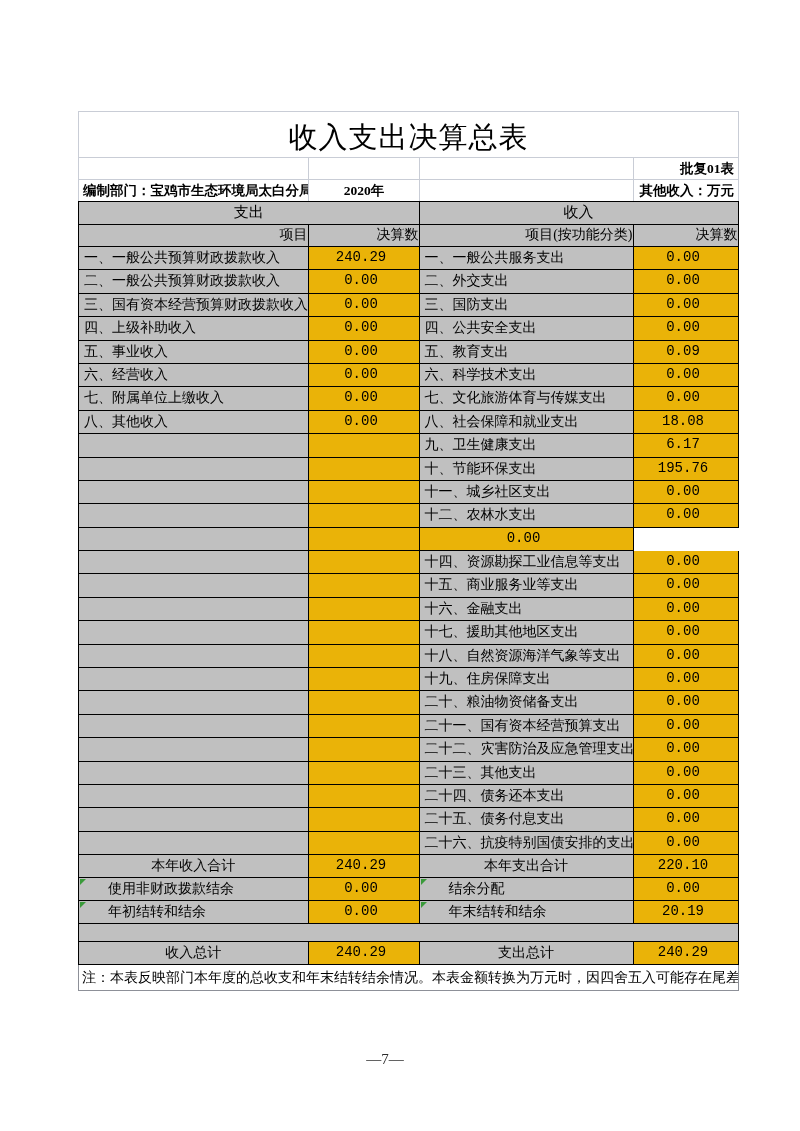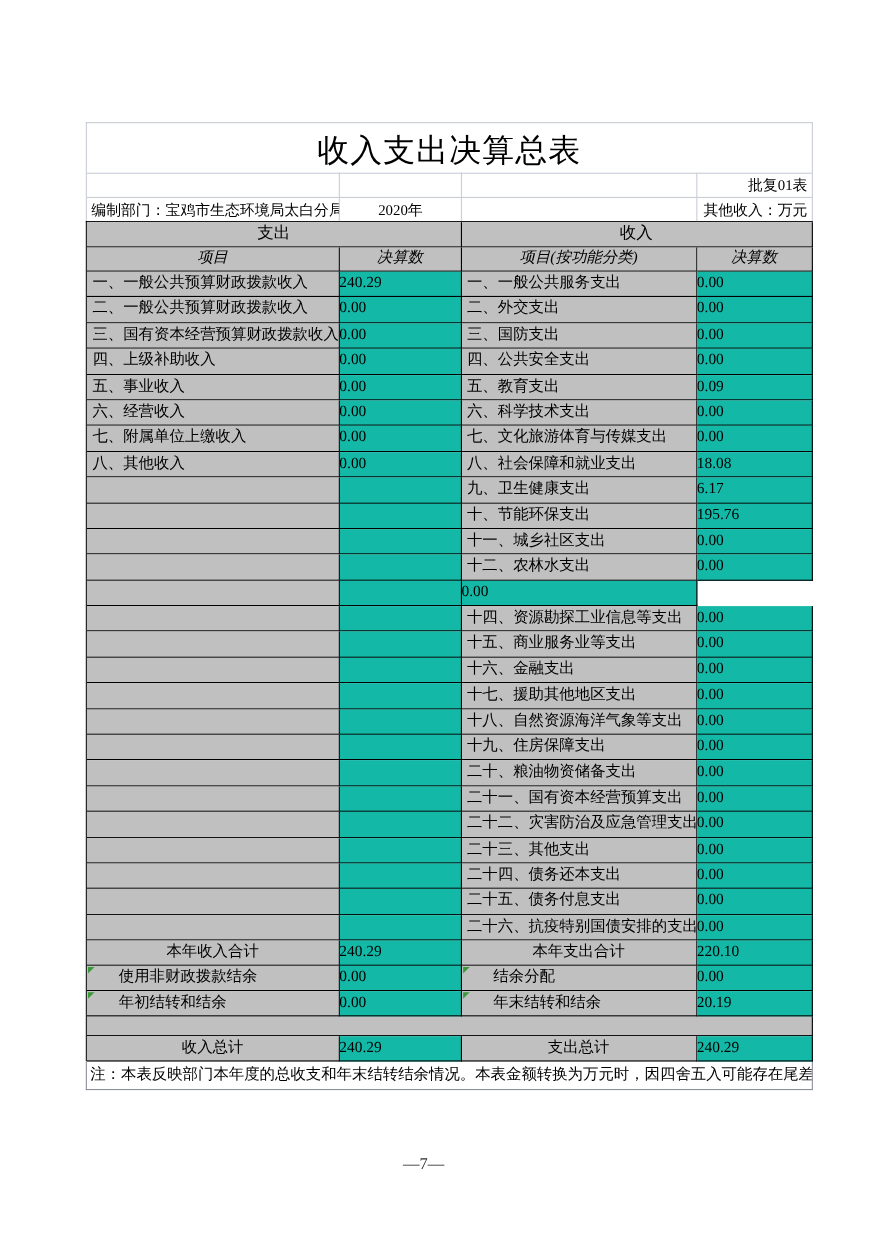--- a/index.html
+++ b/index.html
@@ -28,21 +28,21 @@
   }
   .title-row {
     height: 45px;
     line-height: 50px;
     text-align: center;
     font-size: 29px;
     letter-spacing: 1px;
     white-space: nowrap;
     overflow: hidden;
   }
-  .meta-row { display: grid; grid-template-columns: 230px 111px 214px 104px; }
+  .meta-row { display: grid; grid-template-columns: 230px 111px 214px 104px; font-weight: bold; }
   .meta-cell {
     height: 22px; line-height: 21px;
     font-size: 13.5px;
     border-top: 1px solid #c9cdd6;
     border-right: 1px solid #c9cdd6;
     white-space: nowrap; overflow: hidden;
   }
   .meta-cell:last-child { border-right: none; }
   .meta-left   { text-align: left;  padding-left: 4px; }
   .meta-center { text-align: center; }
@@ -55,25 +55,25 @@
   .grid2 { display: grid; grid-template-columns: 340.5px 319px; }
   .grid4 { display: grid; grid-template-columns: 229.5px 111px 214px 105px; }
   .cell {
     border-right: 1.5px solid #000;
     border-bottom: 1.5px solid #000;
     font-size: 14px;
     white-space: nowrap; overflow: hidden;
     position: relative;
   }
   .sec-cell  { height: 23px; line-height: 21.5px; font-size: 15px; text-align: center; background: var(--gray); }
-  .colh-cell { height: 22px; line-height: 20.5px; text-align: center; background: var(--gray); font-style: italic; }
+  .colh-cell { height: 22px; line-height: 20.5px; text-align: right; background: var(--gray); }
   .t-cell    { height: 23.4px; line-height: 21.9px; }
   .s-cell    { height: 23px; line-height: 21.5px; }
   .lab { background: var(--gray); text-align: left; padding-left: 5px; }
-  .amt { background: #14b8a6;   text-align: left; padding-right: 5px; }
+  .amt { background: #eab308;   text-align: center; padding-right: 5px; font-family: Liberation Mono, monospace; }
   .lab.center { text-align: center; padding-left: 0; }
   .lab.indent { padding-left: 29px; }
   .spacer-row {
     height: 18px;
     background: var(--gray);
     border-right: 1.5px solid #000;
     border-bottom: 1.5px solid #000;
   }
   .flag-icon {
     position: absolute; top: 1px; left: 1px;

